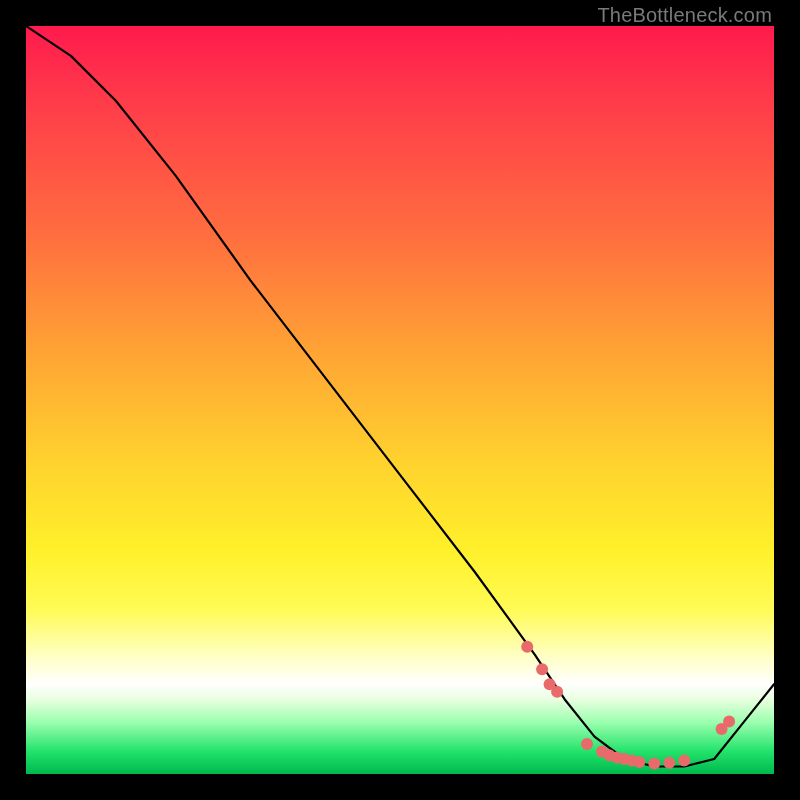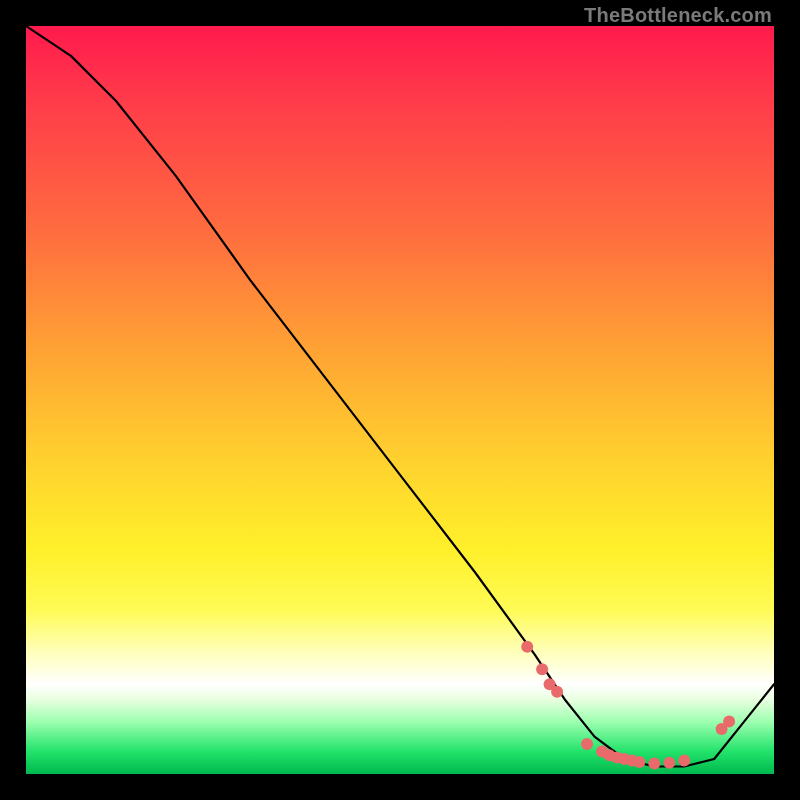--- a/index.html
+++ b/index.html
@@ -40,21 +40,21 @@
       #22e36a 97%,
       #00b84e 100%
     );
   }
   .watermark {
     position: absolute;
     top: 4px;
     right: 28px;
     color: #7a7a7a;
     font-size: 20px;
-    font-weight: 700;
+    font-weight: 400;
     letter-spacing: 0.2px;
     user-select: none;
   }
   svg.curve {
     position: absolute;
     left: 0;
     top: 0;
     width: 748px;
     height: 748px;
     pointer-events: none;

